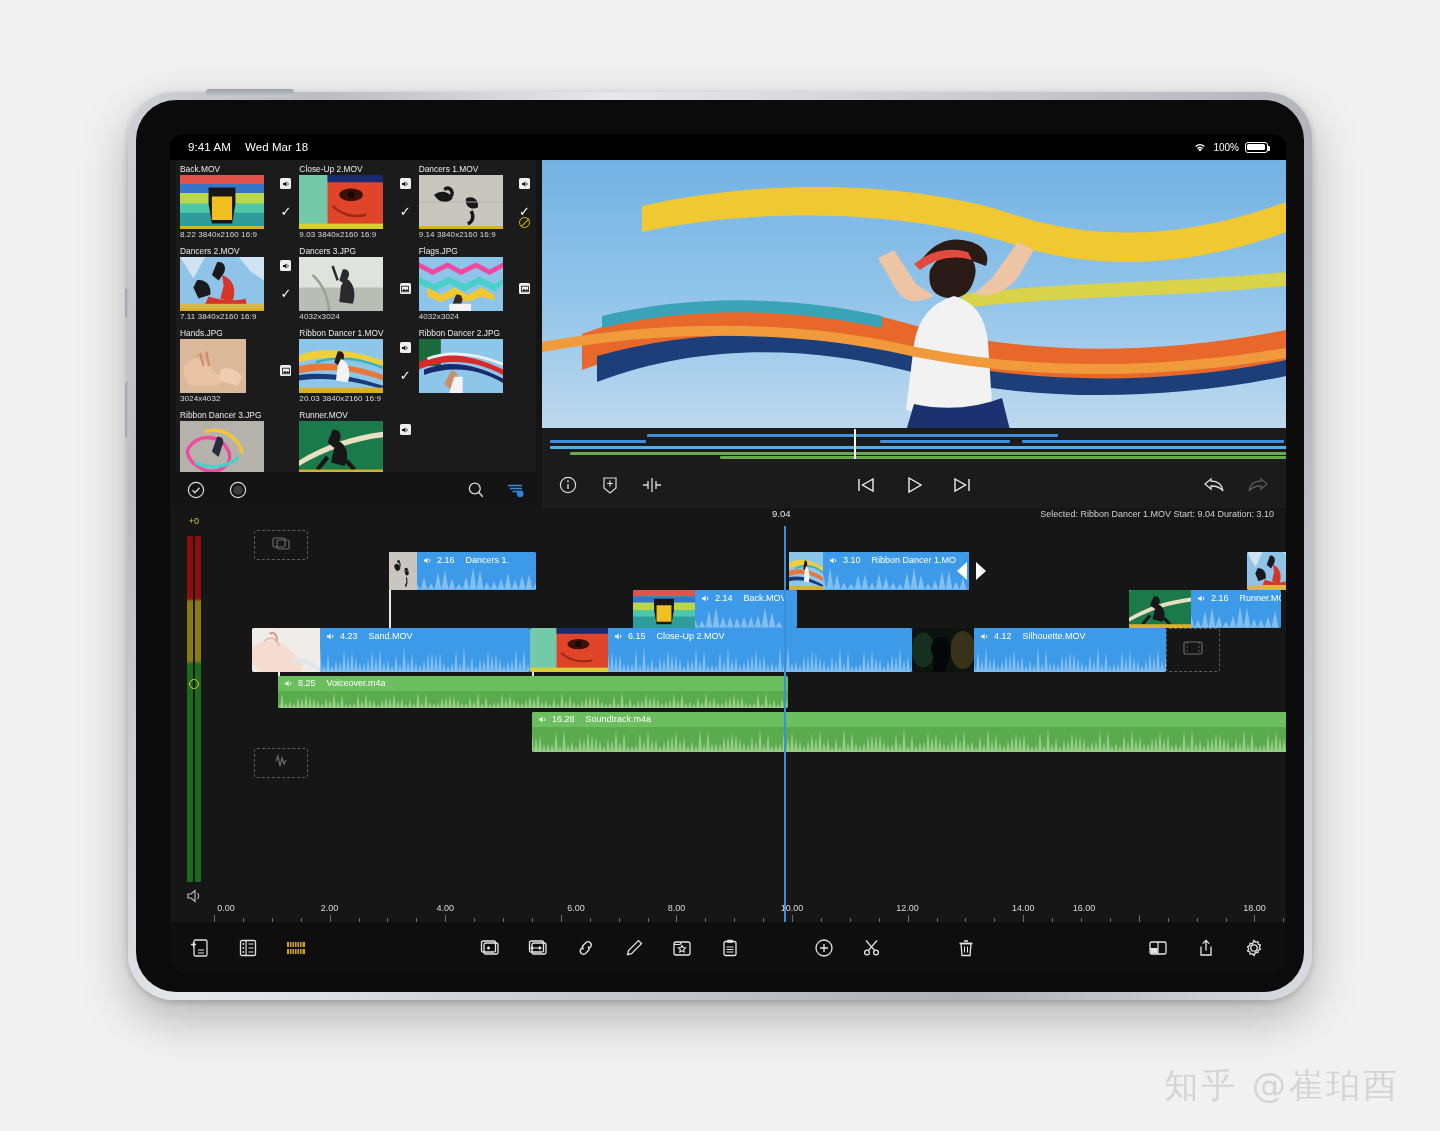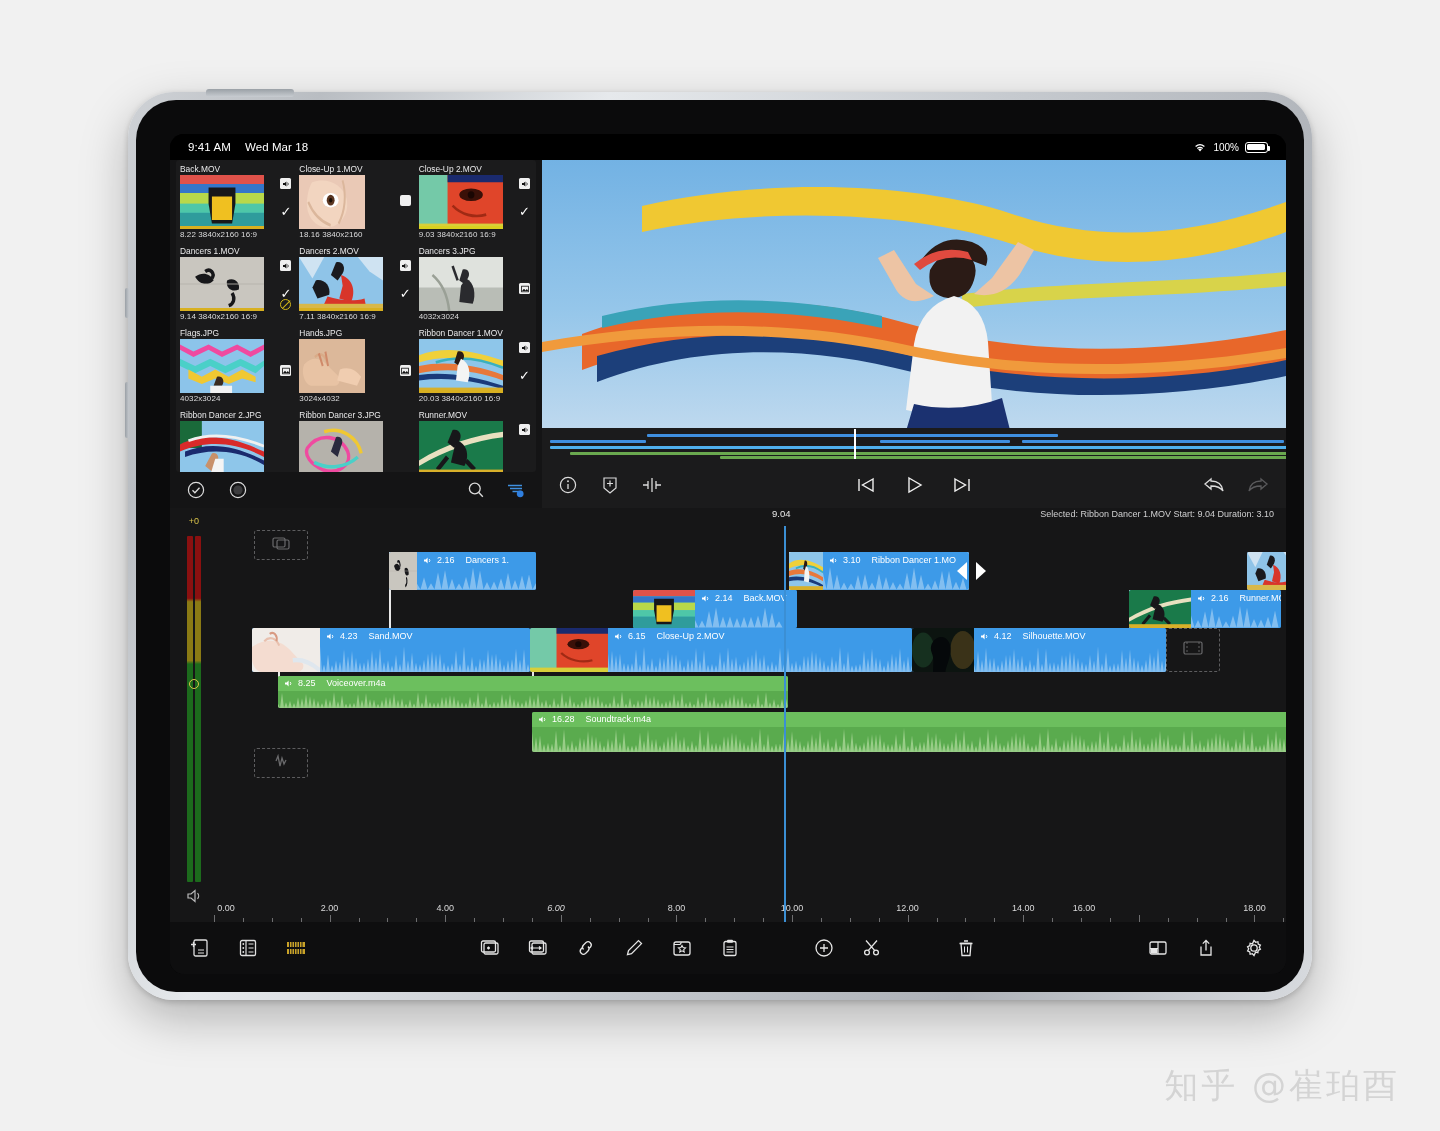--- a/index.html
+++ b/index.html
@@ -212,38 +212,20 @@
                           <span class="badge-audio">
                             <svg width="8" height="8" viewBox="0 0 8 8">
                               <path d="M1 3h1.6L4.4 1.4v5.2L2.6 5H1z" fill="#111"></path>
                               <path d="M5.6 2.6a2 2 0 010 2.8" stroke="#111" stroke-width=".8" fill="none"></path>
                             </svg>
                           </span>
                           <span class="badge-check">✓</span>
                         </div>
                       </div>
                       <div class="meta">8.22  3840x2160  16:9</div>
-                    </div>
-                    <div class="cell">
-                      <div class="name">Close-Up 1.MOV</div>
-                      <div class="thumbwrap">
-                        <div class="thumb" style="width:66px"><svg width="66" height="54" viewBox="0 0 100 60" preserveAspectRatio="none">
-                            <rect width="100" height="60" fill="#eac9b6"></rect>
-                            <path d="M20 8c22-6 46 2 52 18 5 16-8 30-26 32-18 2-34-10-34-26 0-10 4-20 8-24z" fill="#f2d5c0"></path>
-                            <ellipse cx="48" cy="28" rx="12" ry="8" fill="#fff"></ellipse>
-                            <circle cx="48" cy="28" r="6" fill="#5a3520"></circle>
-                            <circle cx="48" cy="28" r="2.5" fill="#1a0e06"></circle>
-                            <path d="M14 30c8 14 20 22 34 26" stroke="#dbb79c" stroke-width="3" fill="none"></path>
-                            <path d="M66 6c6 16 4 34-6 48" stroke="#dbb79c" stroke-width="3" fill="none"></path>
-                          </svg></div>
-                        <div class="badges">
-                          <span class="badge-square"></span>
-                        </div>
-                      </div>
-                      <div class="meta">18.16  3840x2160</div>
                     </div>
                     <div class="cell">
                       <div class="name">Close-Up 2.MOV</div>
                       <div class="thumbwrap">
                         <div class="thumb" style="width:84px"><svg width="84" height="54" viewBox="0 0 100 60" preserveAspectRatio="none">
                             <rect width="100" height="60" fill="#74c9a8"></rect>
                             <rect x="34" width="66" height="60" fill="#e0452a"></rect>
                             <path d="M34 0h66v8H34z" fill="#1a2a6e"></path>
                             <ellipse cx="62" cy="22" rx="14" ry="7" fill="#3a1008"></ellipse>
                             <circle cx="62" cy="22" r="4" fill="#1a0603"></circle>
@@ -847,21 +829,21 @@
                   <div class="lbl" style="left: 115.6px;">2.00</div>
                   <div class="tick" style="left: 144.5px; height: 4px;"></div>
                   <div class="tick" style="left: 173.4px; height: 4px;"></div>
                   <div class="tick" style="left: 202.3px; height: 4px;"></div>
                   <div class="tick" style="left: 231.2px; height: 7px;"></div>
                   <div class="lbl" style="left: 231.2px;">4.00</div>
                   <div class="tick" style="left: 260.1px; height: 4px;"></div>
                   <div class="tick" style="left: 289px; height: 4px;"></div>
                   <div class="tick" style="left: 317.9px; height: 4px;"></div>
                   <div class="tick" style="left: 346.8px; height: 7px;"></div>
-                  <div class="lbl" style="left: 342px; font-style: italic;">6.00</div>
+                  <div class="lbl" style="left: 362px;">6.00</div>
                   <div class="tick" style="left: 375.7px; height: 4px;"></div>
                   <div class="tick" style="left: 404.6px; height: 4px;"></div>
                   <div class="tick" style="left: 433.5px; height: 4px;"></div>
                   <div class="tick" style="left: 462.4px; height: 7px;"></div>
                   <div class="lbl" style="left: 462.4px;">8.00</div>
                   <div class="tick" style="left: 491.3px; height: 4px;"></div>
                   <div class="tick" style="left: 520.2px; height: 4px;"></div>
                   <div class="tick" style="left: 549.1px; height: 4px;"></div>
                   <div class="tick" style="left: 578px; height: 7px;"></div>
                   <div class="lbl" style="left: 578px;">10.00</div>

